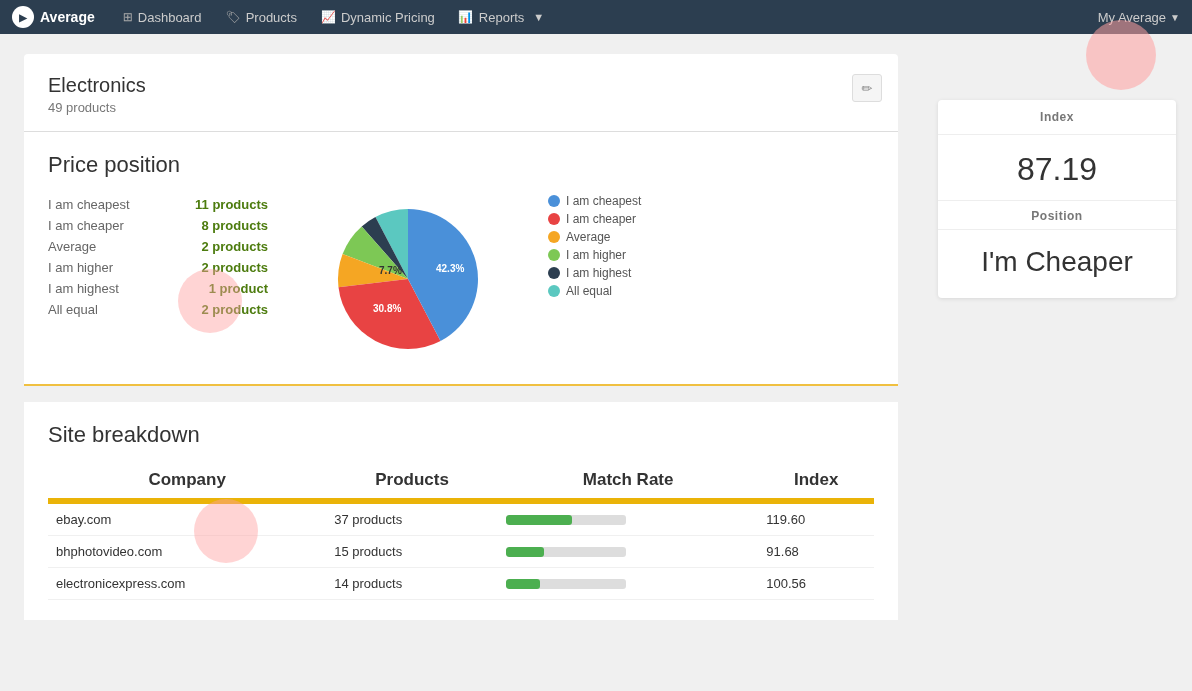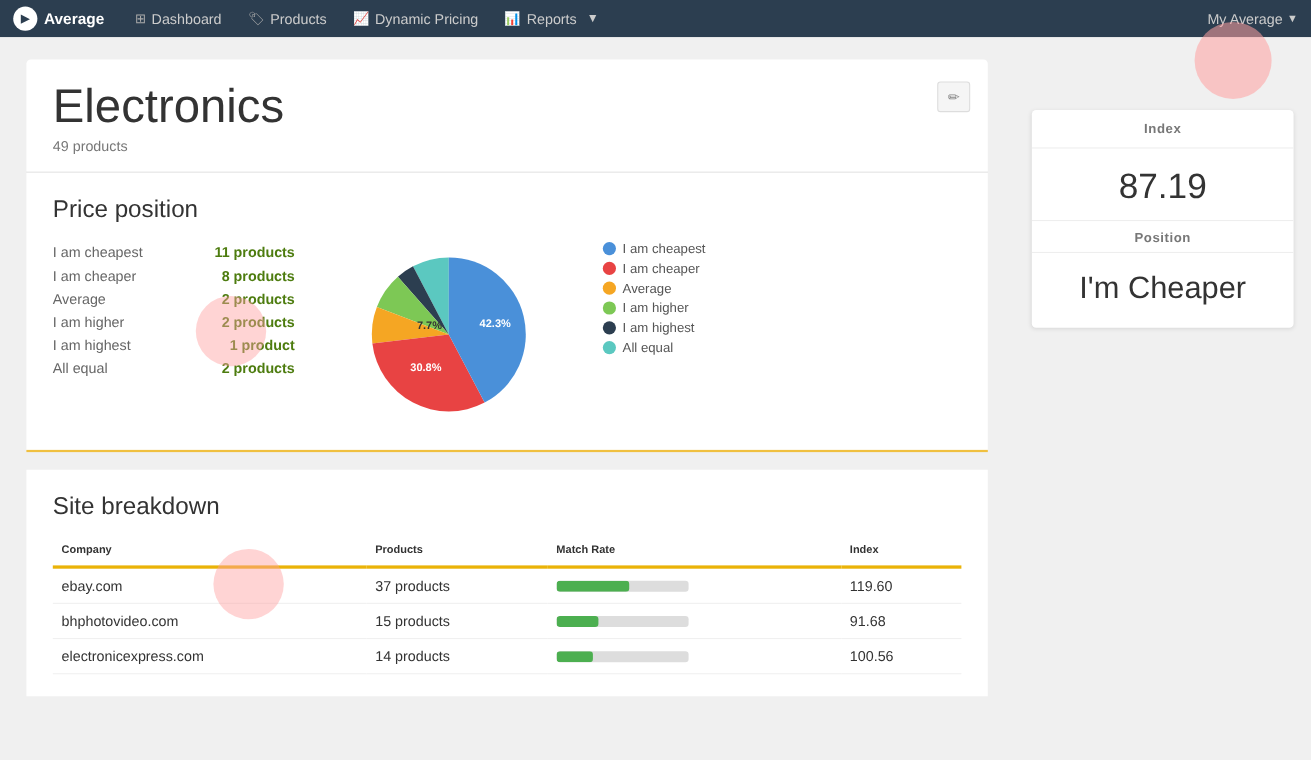--- a/index.html
+++ b/index.html
@@ -51,21 +51,21 @@
 
     
     .page-header {
       background: #fff;
       padding: 20px 24px 16px;
       border-radius: 4px 4px 0 0;
       position: relative;
       margin-bottom: 0;
     }
     .page-title {
-      font-size: 43px;
+      font-size: 20px;
       font-weight: 300;
       color: #333;
       line-height: 1.1;
     }
     .page-subtitle { color: #777; font-size: 13px; margin-top: 4px; }
     .edit-btn {
       position: absolute;
       right: 16px;
       top: 20px;
       width: 30px; height: 28px;
@@ -110,23 +110,23 @@
     .legend-dot { width: 12px; height: 12px; border-radius: 50%; flex-shrink: 0; }
 
     
     .breakdown-section {
       background: #fff;
       padding: 20px 24px;
       margin-top: 16px;
     }
     .breakdown-table { width: 100%; border-collapse: collapse; margin-top: 12px; }
     .breakdown-table th {
-      text-align: left; font-weight: bold; font-size: 10px; color: #333;
+      text-align: center; font-weight: bold; font-size: 17px; color: #333;
       padding: 6px 8px 8px;
-      border-bottom: 3px solid #eab308;
+      border-bottom: 6px solid #eab308;
     }
     .breakdown-table td {
       padding: 8px 8px;
       font-size: 13px;
       color: #333;
       border-bottom: 1px solid #f0f0f0;
     }
     .company-name { font-weight: normal; }
     .company-name.bold { font-weight: bold; }
     .match-bar-bg {

